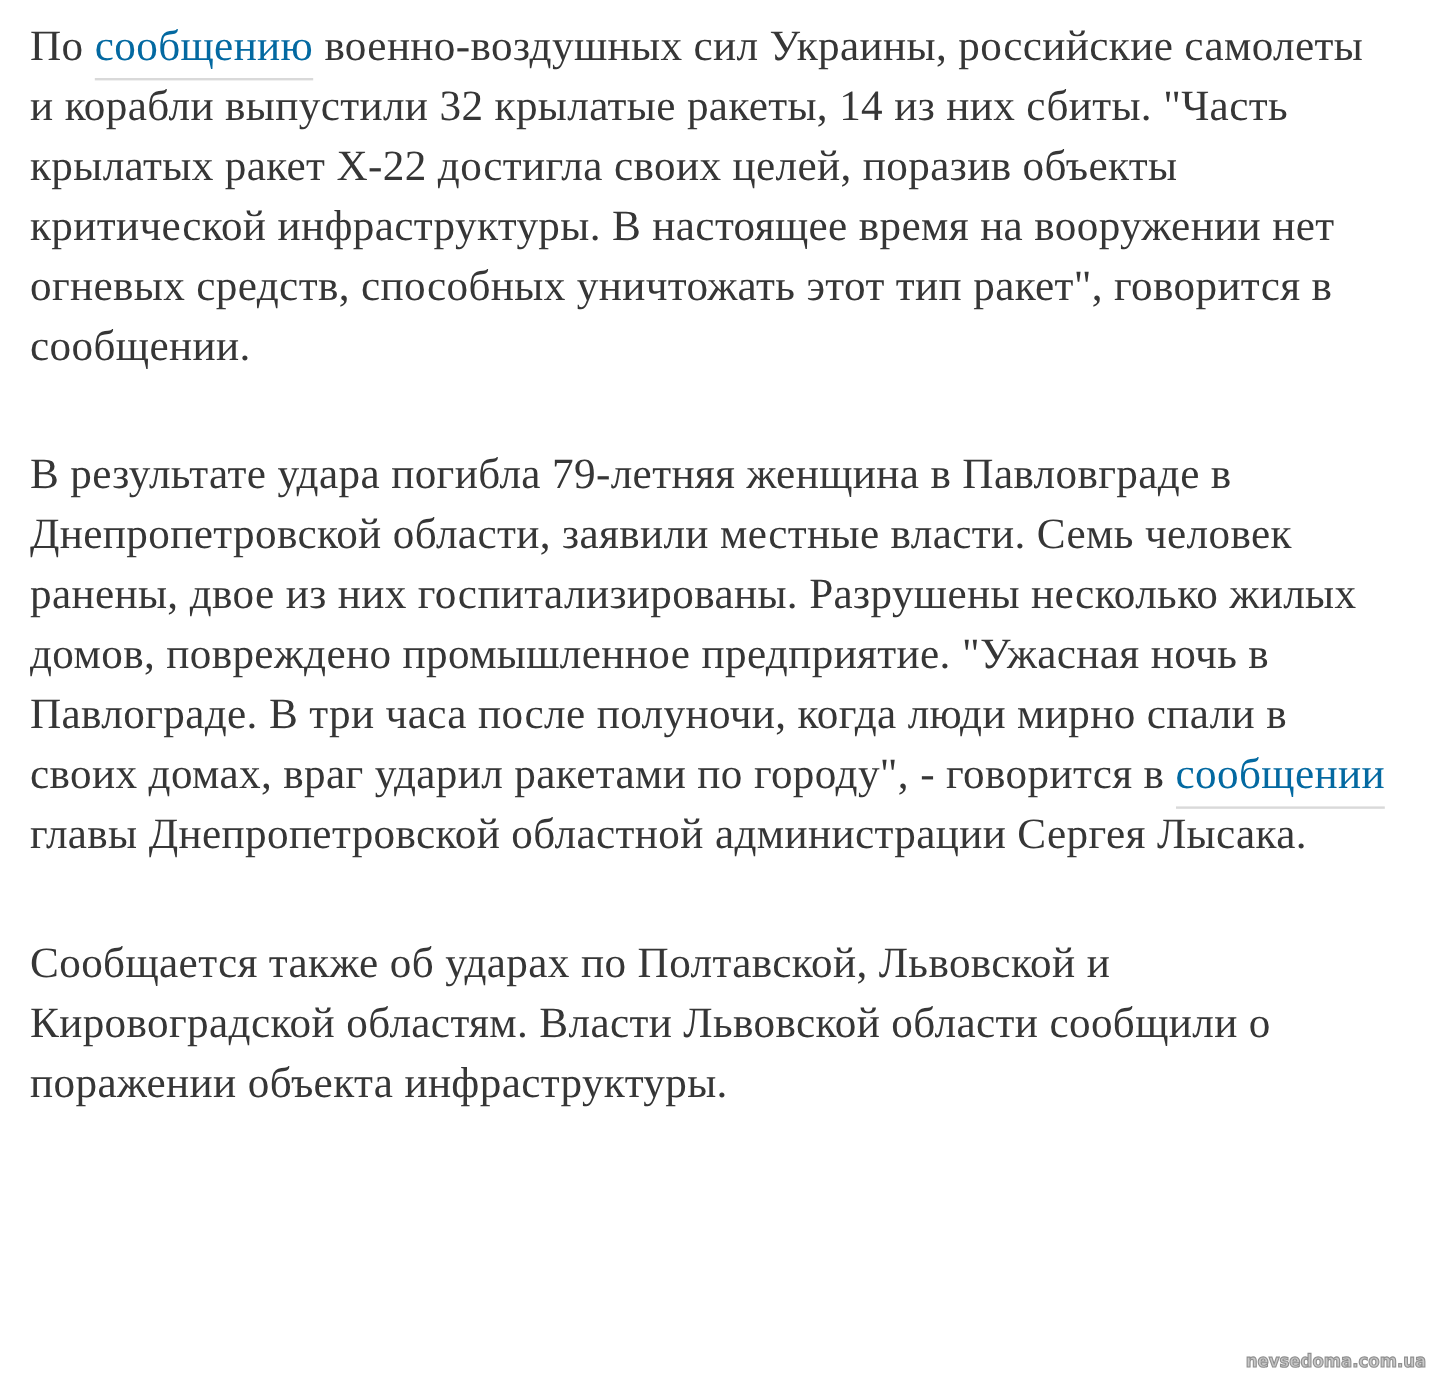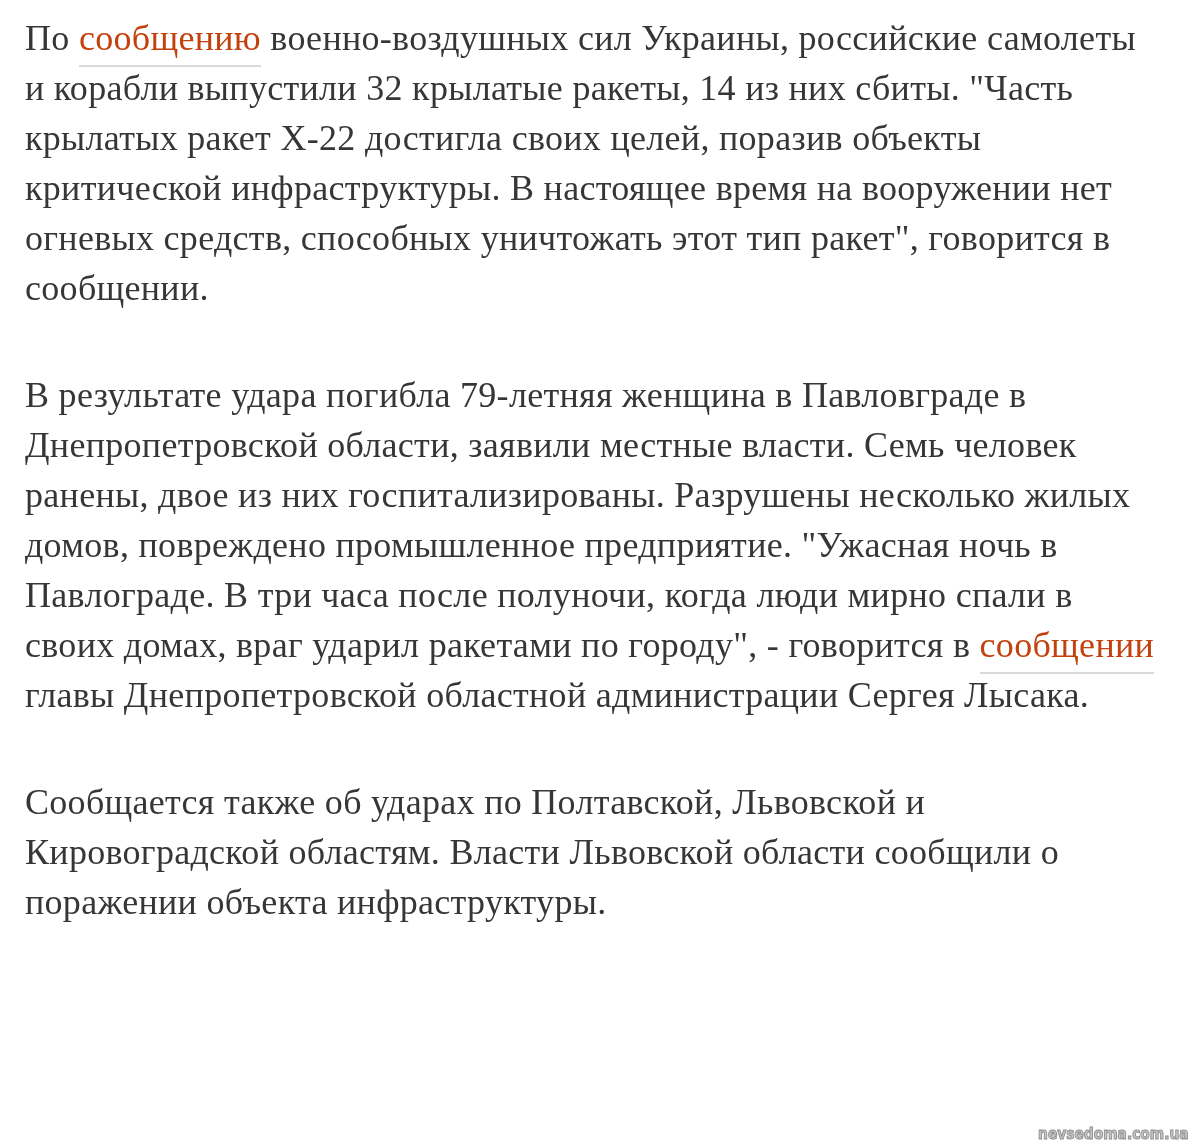--- a/index.html
+++ b/index.html
@@ -23,21 +23,21 @@
     line-height: 50px;
     letter-spacing: 0.3px;
     color: #363636;
     margin: 0 0 57px 0;
     text-align: left;
   }
   .article p:last-child {
     margin-bottom: 10px;
   }
   a.article-link {
-    color: #c2410c;
+    color: #0369a1;
     text-decoration: none;
     padding-bottom: 7px;
     border-bottom: 2px solid #d9d9d9;
   }
   .watermark {
     position: absolute;
     right: 3px;
     bottom: 4px;
     font-family: "DejaVu Sans", "Liberation Sans", sans-serif;
     font-size: 15px;

